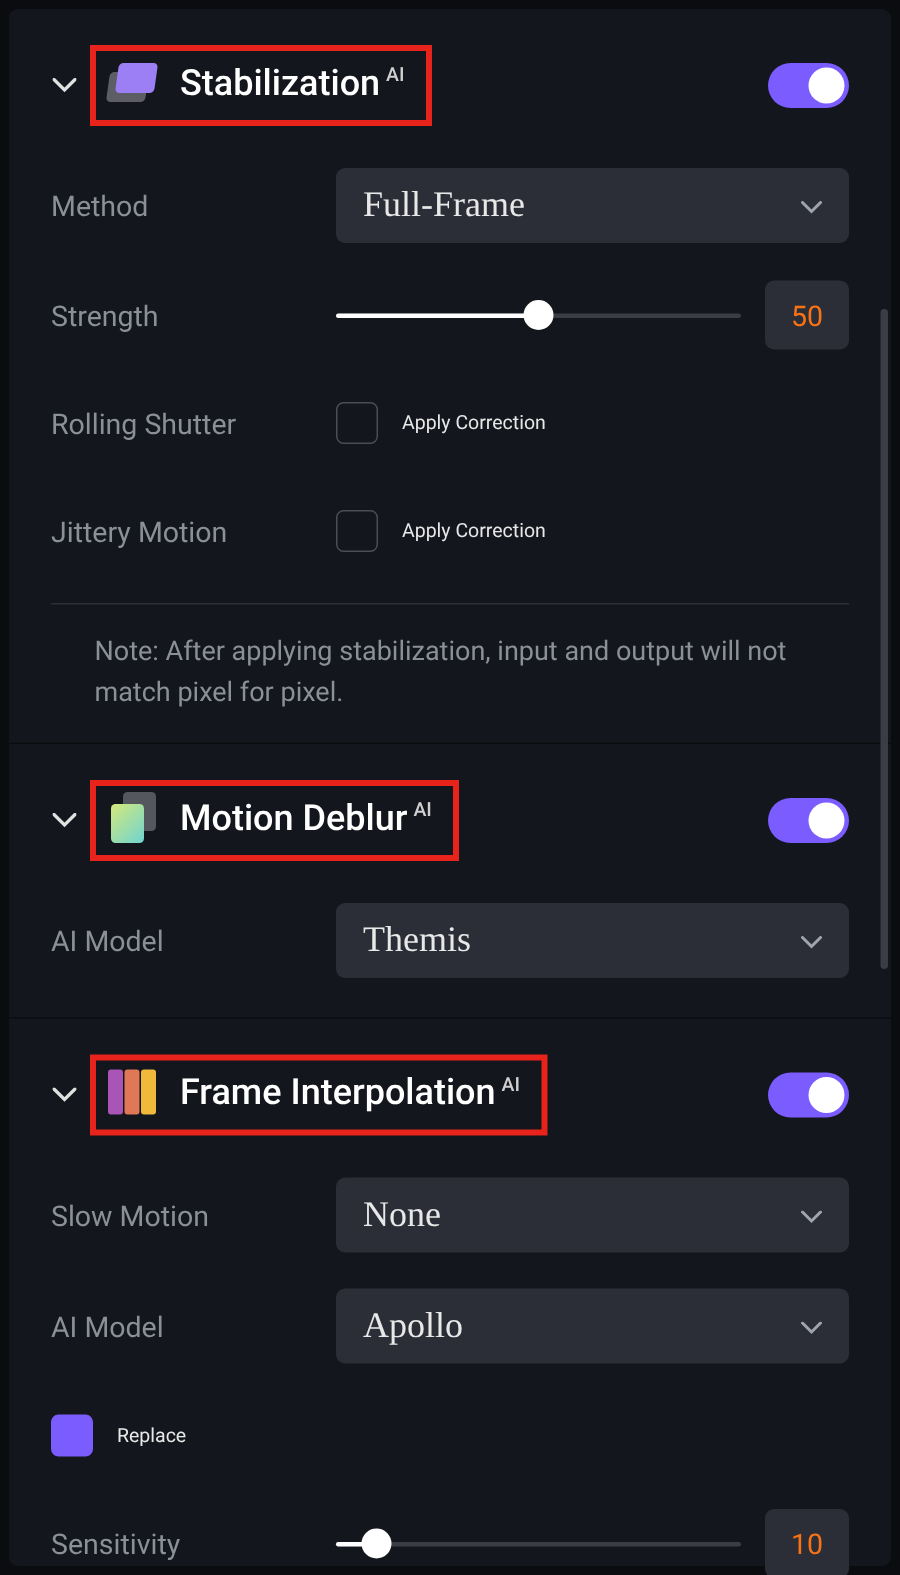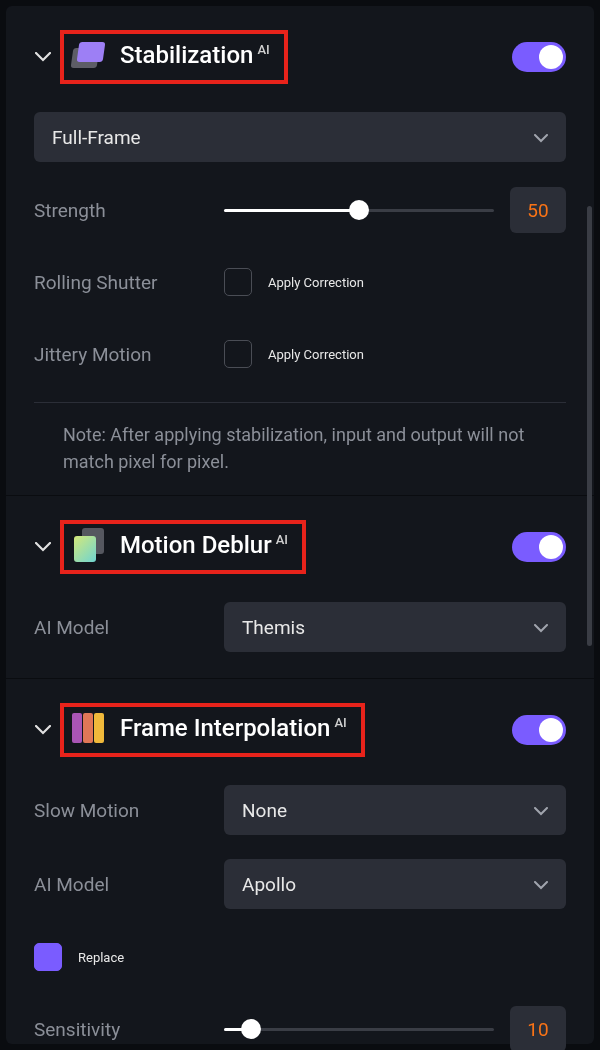--- a/index.html
+++ b/index.html
@@ -106,22 +106,23 @@
     height: 50px;
     background: #2b2e37;
     border-radius: 6px;
     display: flex;
     align-items: center;
     padding: 0 18px;
     cursor: pointer;
     position: relative;
   }
   .select-text {
-    font-size: 19px;
+    font-size: 24px;
     color: #e8e8e8;
+    font-family: Liberation Serif, serif;
   }
   .select-chevron {
     position: absolute;
     right: 18px;
   }
   .slider-wrap {
     flex: 1;
     display: flex;
     align-items: center;
     gap: 16px;
@@ -234,20 +235,21 @@
         <span class="section-title">
           <span>Stabilization</span><span class="ai-sup">AI</span>
         </span>
       </div>
       <div class="toggle">
           <div class="knob"></div>
         </div>
     </div>
 
     <div class="row">
+      <div class="row-label">Method</div>
       <div class="select">
         <span class="select-text">Full-Frame</span>
         <span class="select-chevron">
           <svg width="14" height="9" viewBox="0 0 14 9">
               <path d="M1 1 L7 7 L13 1" stroke="#a0a4ad" stroke-width="2" fill="none" stroke-linecap="round"></path>
             </svg>
         </span>
       </div>
     </div>
 

